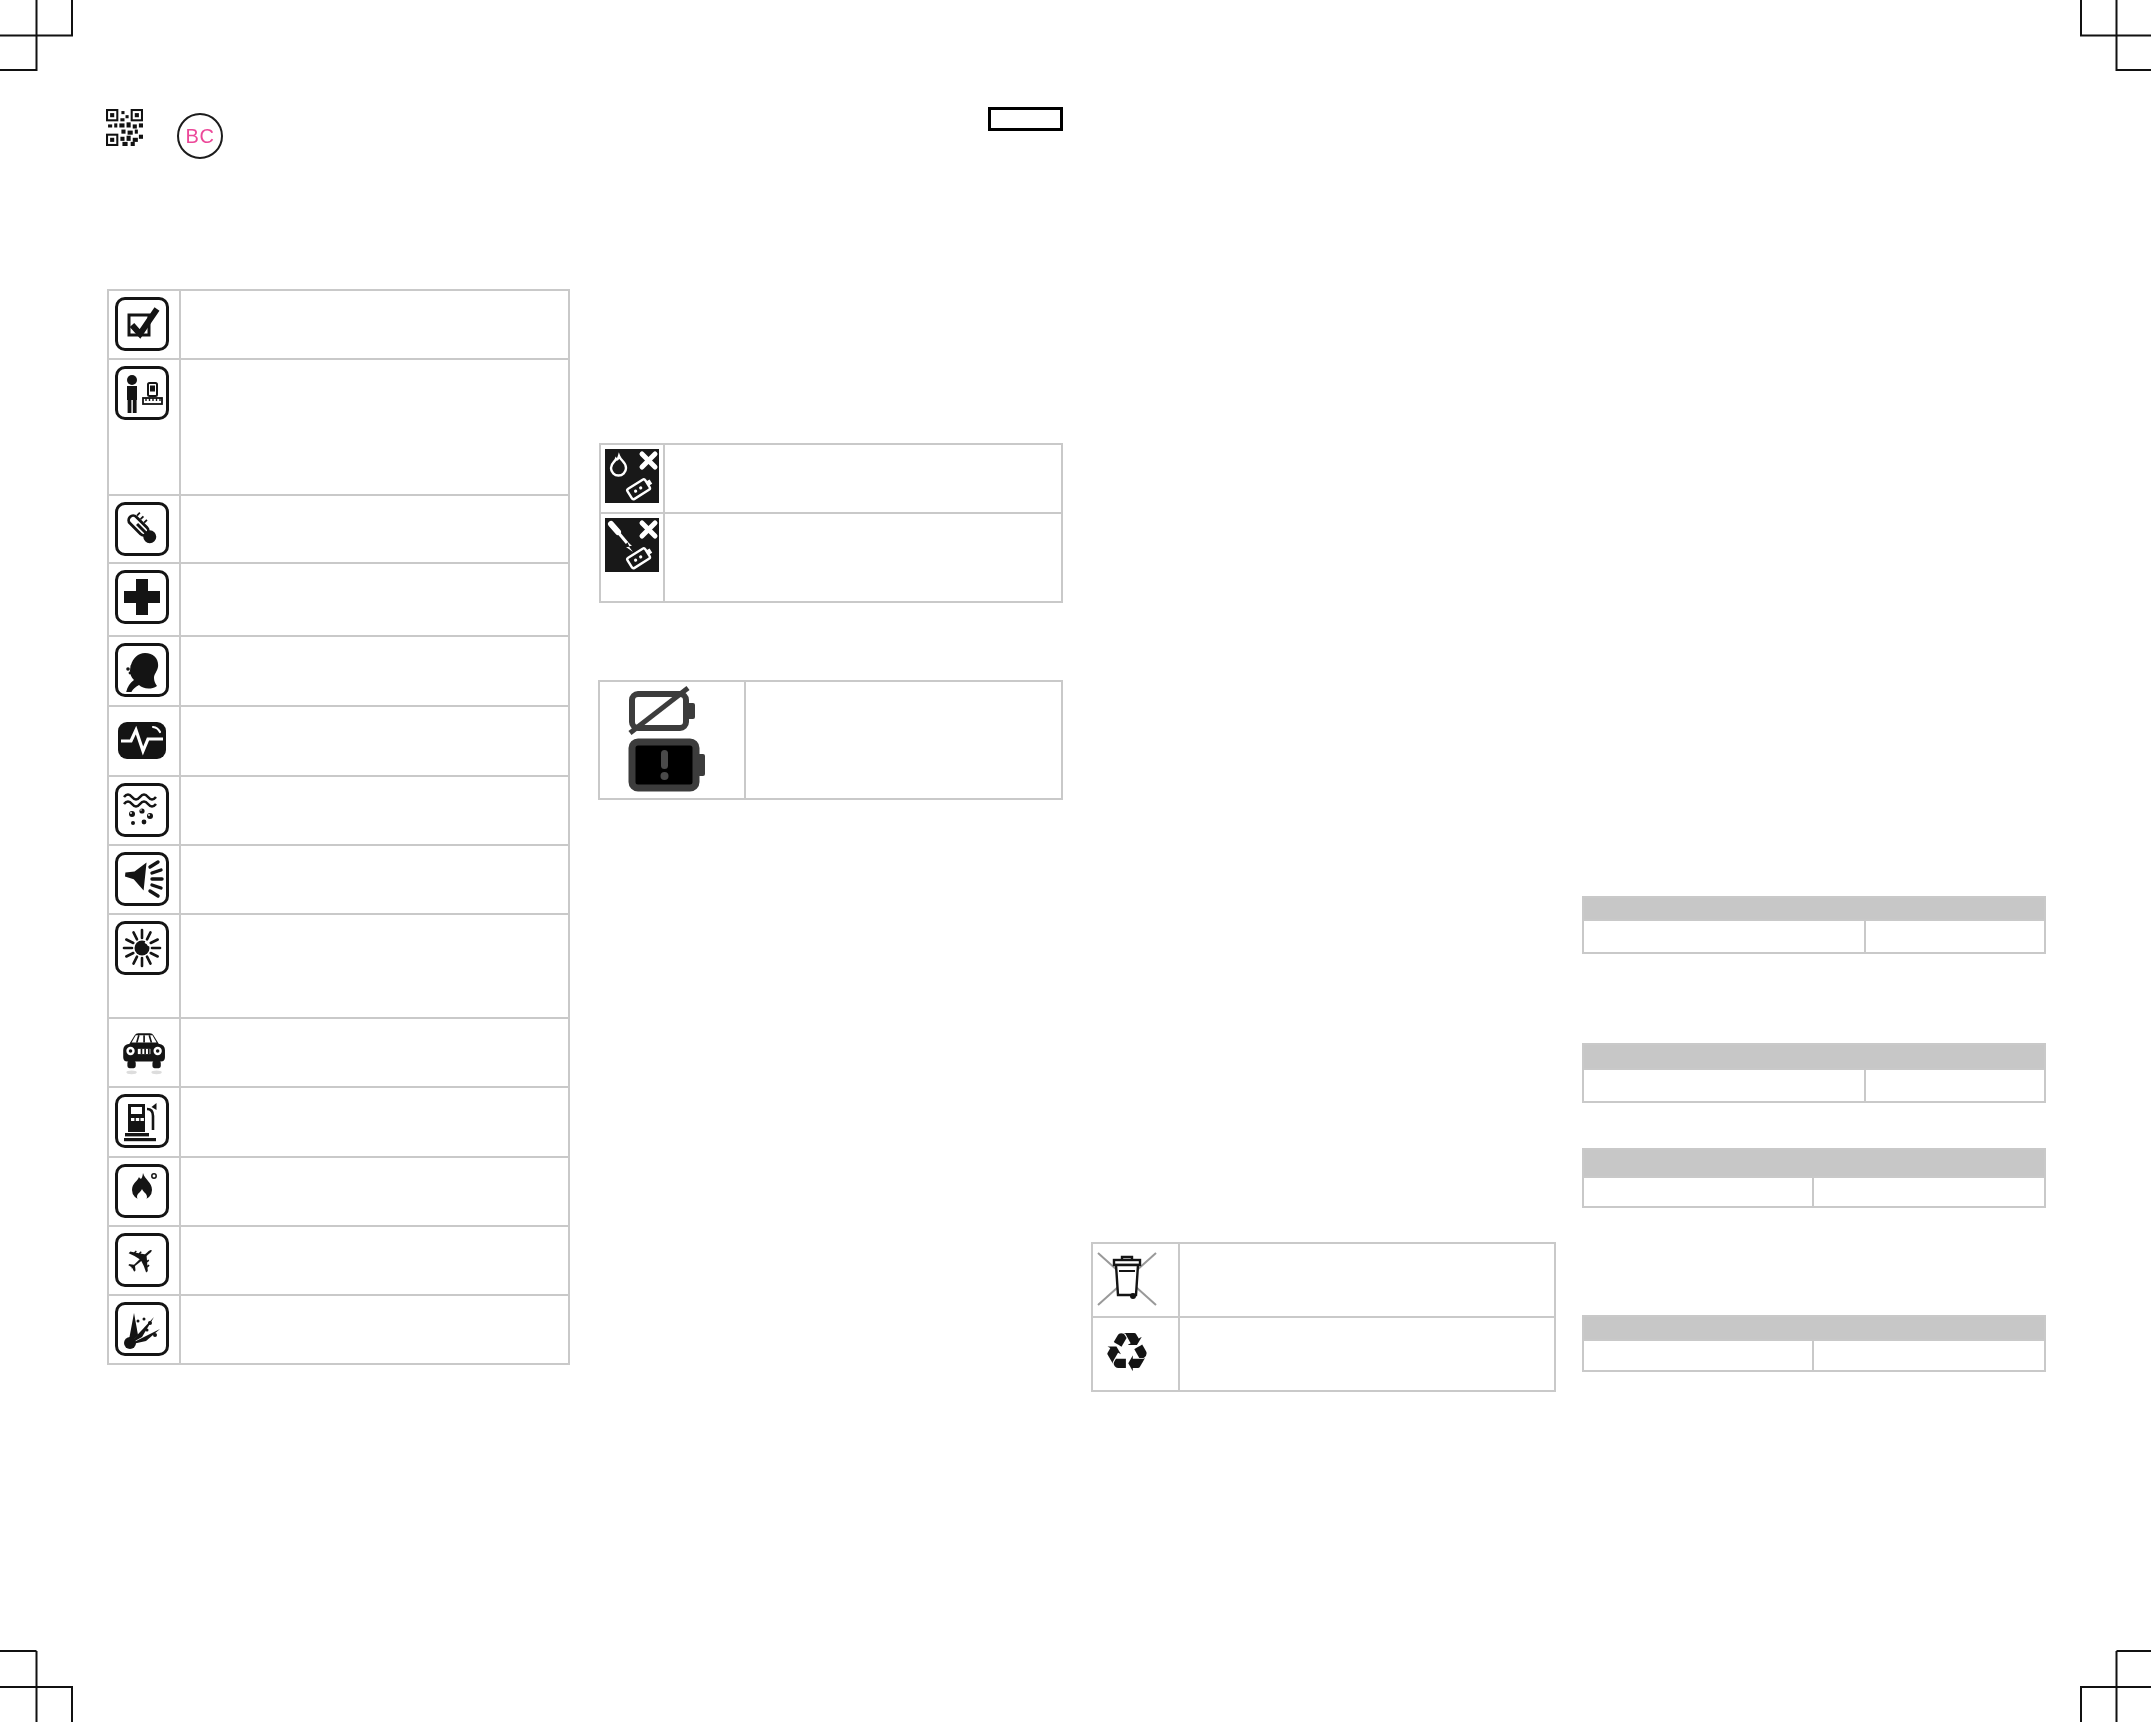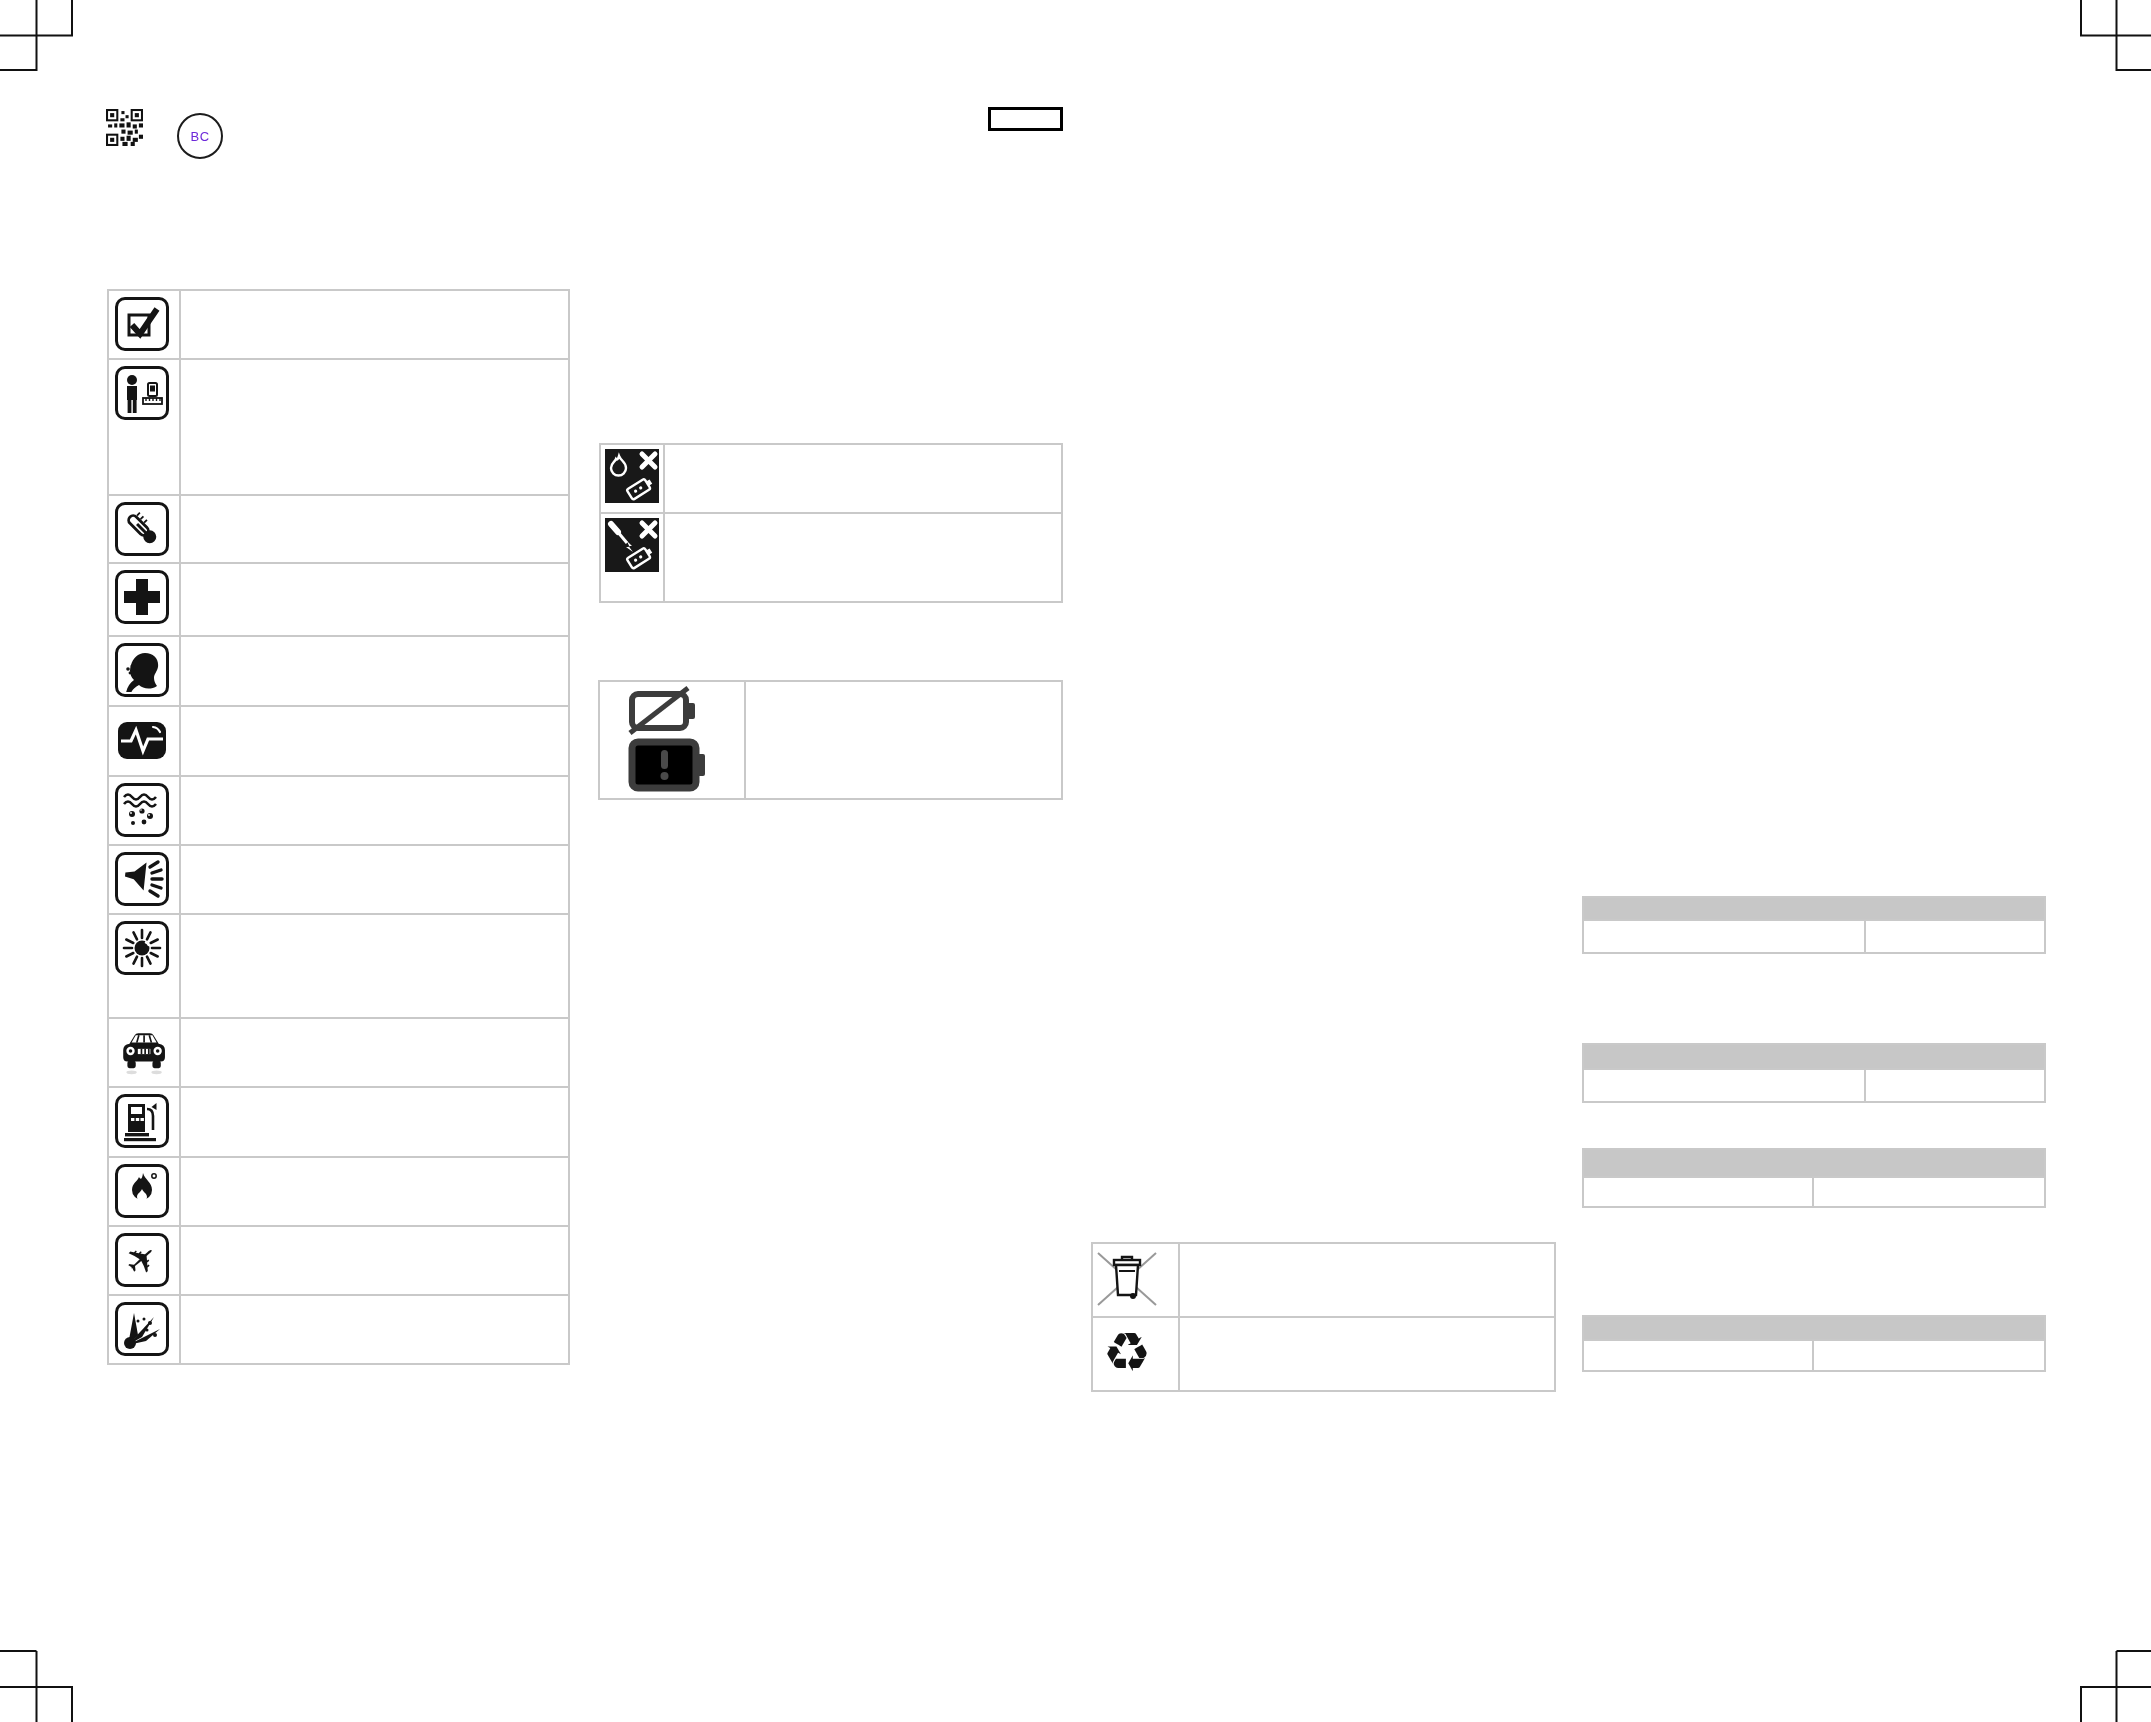--- a/index.html
+++ b/index.html
@@ -12,22 +12,22 @@
   table.wtab td{border:2px solid #c9c9c9;vertical-align:top;padding:6px;background:#fff;}
 
   
   .obox{width:54px;height:54px;border:3px solid #141414;border-radius:10px;background:#fff;
         display:flex;align-items:center;justify-content:center;box-sizing:border-box;}
   .nobox{width:54px;height:54px;display:flex;align-items:center;justify-content:center;}
   .blackbox{width:54px;height:54px;background:#181818;display:flex;align-items:center;justify-content:center;}
 
   
   .bc-circle{width:42px;height:42px;border:2.5px solid #1c1c1c;border-radius:50%;
-             display:flex;align-items:center;justify-content:center;font-size:13px;
-             letter-spacing:0.5px;color:#6d28d9;background:#fff;}
+             display:flex;align-items:center;justify-content:center;font-size:20px;
+             letter-spacing:0.5px;color:#ec4899;background:#fff;}
 
   
   .model-box{width:75px;height:24px;border:3px solid #000;background:#fff;box-sizing:border-box;}
 
   
   .spec-table{position:absolute;border:2px solid #c9c9c9;box-sizing:border-box;background:#fff;}
   .spec-header{background:#c7c7c7;width:100%;}
   .spec-body{display:flex;}
   .spec-cell{border-top:2px solid #c9c9c9;background:#fff;box-sizing:border-box;}
   .spec-cell + .spec-cell{border-left:2px solid #c9c9c9;}

